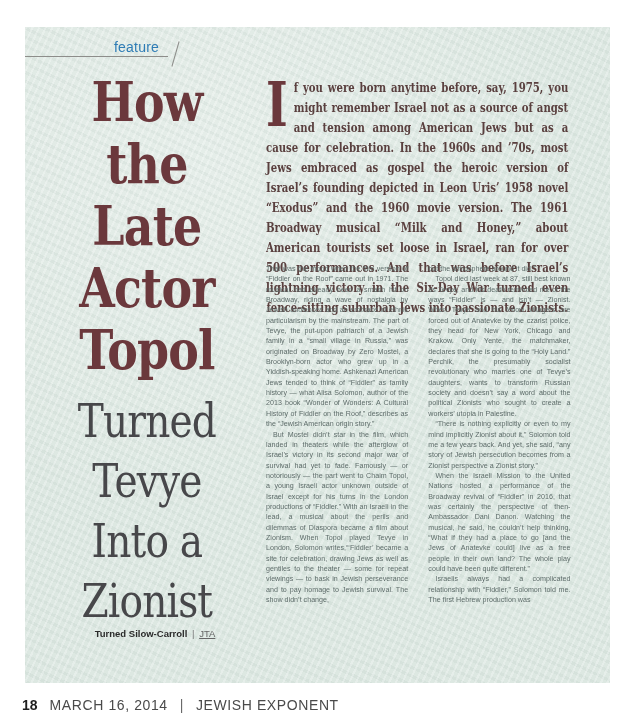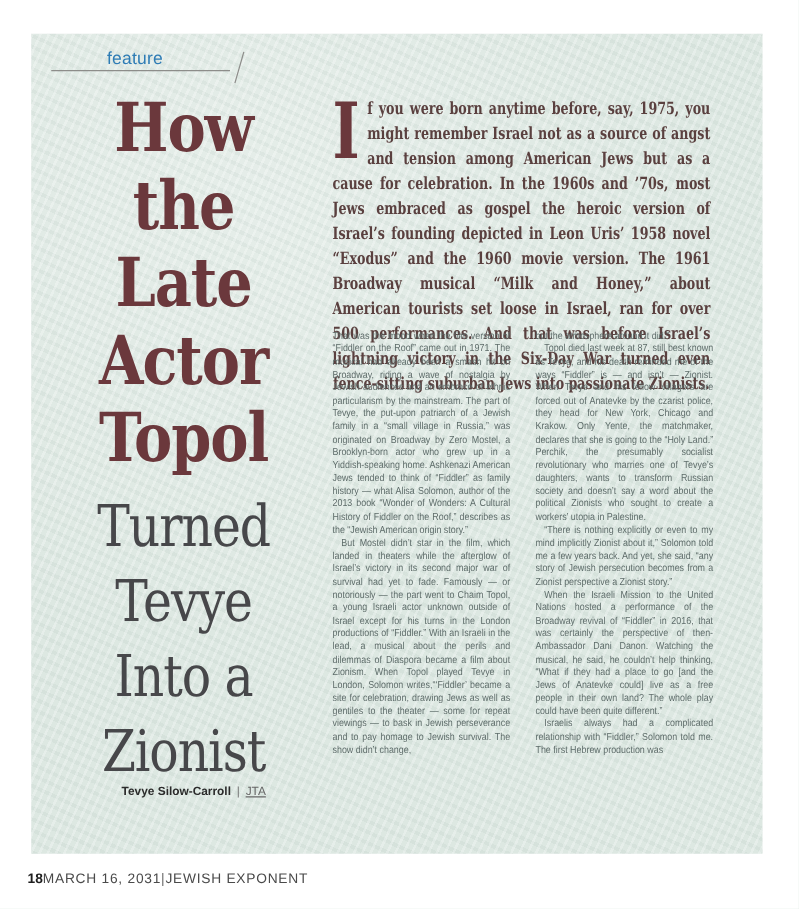--- a/index.html
+++ b/index.html
@@ -10,22 +10,22 @@
   .paper{
     position:absolute;left:25px;top:27px;width:585px;height:656px;
     background-color:#dde8e2;
     background-image:
       repeating-linear-gradient(115deg, rgba(255,255,255,0.28) 0 2px, rgba(255,255,255,0) 2px 6px),
       repeating-linear-gradient(25deg, rgba(150,172,163,0.10) 0 3px, rgba(150,172,163,0) 3px 8px),
       radial-gradient(circle at 30% 20%, rgba(255,255,255,0.25), rgba(255,255,255,0) 55%);
   }
   
   .kicker-row{
-    position:absolute;left:16px;top:11px;width:143px;height:19px;
-    border-bottom:1px solid #8d8d8a;text-align:center;padding-right:9px;
+    position:absolute;left:0;top:11px;width:143px;height:19px;
+    border-bottom:1px solid #8d8d8a;text-align:right;padding-right:9px;
     box-sizing:border-box;
   }
   .kicker-label{
     font-size:14px;color:#2e7cb5;letter-spacing:0.2px;
   }
   .kicker-slash{
     position:absolute;left:150px;top:3px;width:1px;height:26px;
     background:#8d8d8a;transform:rotate(16deg);
   }
   
@@ -71,22 +71,22 @@
   .col{
     flex:1;
     font-size:8.1px;line-height:10.35px;color:#5e6c6a;
     text-align:justify;
   }
   .col p{margin:0;}
   .col p.indent{text-indent:8px;}
   
   .footer{
     position:absolute;left:22px;top:697px;
-    font-size:11px;color:#4a4a4a;letter-spacing:0.6px;
-    display:flex;align-items:center;gap:0;
+    font-size:14px;color:#4a4a4a;letter-spacing:0.6px;
+    display:flex;align-items:center;gap:12px;
   }
   .footer .pageno{font-weight:bold;color:#1e1e1e;letter-spacing:0;}
   .footer .fsep{color:#6a6a6a;}
 </style>
 </head>
 <body>
 
 <div class="paper">
 
   <div class="kicker-row">
@@ -101,21 +101,21 @@
     <div class="hl-bold">Actor</div>
     <div class="hl-bold">Topol</div>
     <div class="hl-gap"></div>
     <div class="hl-light">Turned</div>
     <div class="hl-light">Tevye</div>
     <div class="hl-light">Into a</div>
     <div class="hl-light">Zionist</div>
   </div>
 
   <div class="byline">
-    <span class="author">Tevye Silow-Carroll</span>
+    <span class="author">Turned Silow-Carroll</span>
     <span class="sep">|</span>
     <span class="agency">JTA</span>
   </div>
 
   <div class="intro">
     <span class="dropcap">I</span><span>f you were born anytime before, say, 1975, you might remember Israel not as a source of angst and tension among American Jews but as a cause for celebration. In the 1960s and ’70s, most Jews embraced as gospel the heroic version of Israel’s founding depicted in Leon Uris’ 1958 novel “Exodus” and the 1960 movie version. The 1961 Broadway musical “Milk and Honey,” about American tourists set loose in Israel, ran for over 500 performances. And that was before Israel’s lightning victory in the Six-Day War turned even fence-sitting suburban Jews into passionate Zionists.</span>
   </div>
 
   <div class="columns">
     <div class="col">
@@ -128,16 +128,16 @@
       <p class="indent">“There is nothing explicitly or even to my mind implicitly Zionist about it,” Solomon told me a few years back. And yet, she said, “any story of Jewish persecution becomes from a Zionist perspective a Zionist story.”</p>
       <p class="indent">When the Israeli Mission to the United Nations hosted a performance of the Broadway revival of “Fiddler” in 2016, that was certainly the perspective of then-Ambassador Dani Danon. Watching the musical, he said, he couldn’t help thinking, “What if they had a place to go [and the Jews of Anatevke could] live as a free people in their own land? The whole play could have been quite different.”</p>
       <p class="indent">Israelis always had a complicated relationship with “Fiddler,” Solomon told me. The first Hebrew production was</p>
     </div>
   </div>
 
 </div>
 
 <div class="footer">
   <span class="pageno">18</span>
-  <span>MARCH 16, 2031</span>
+  <span>MARCH 16, 2014</span>
   <span class="fsep">|</span>
   <span>JEWISH EXPONENT</span>
 </div>
 
 </body></html>

